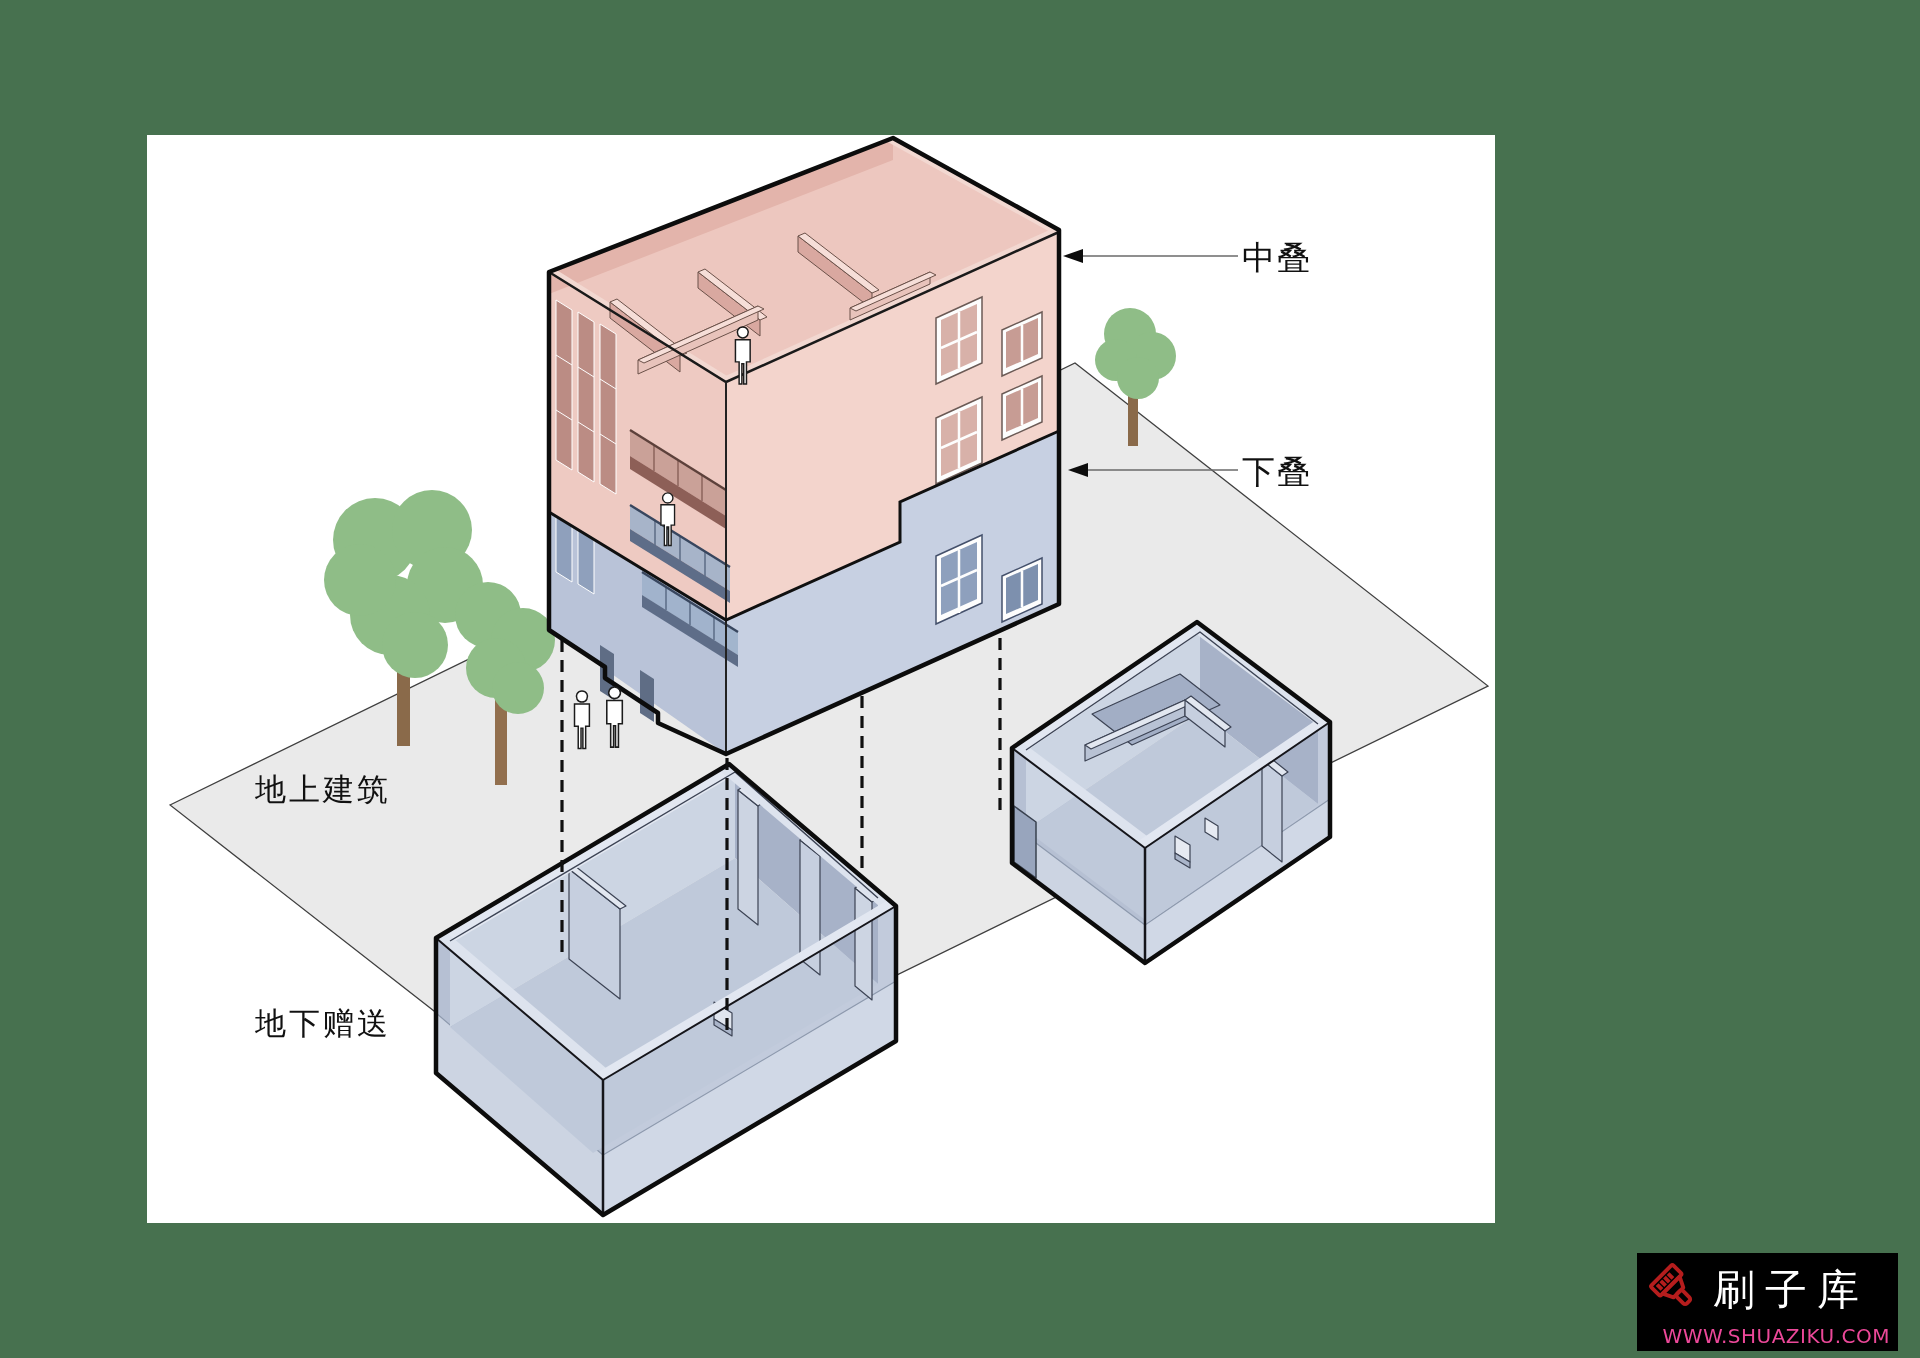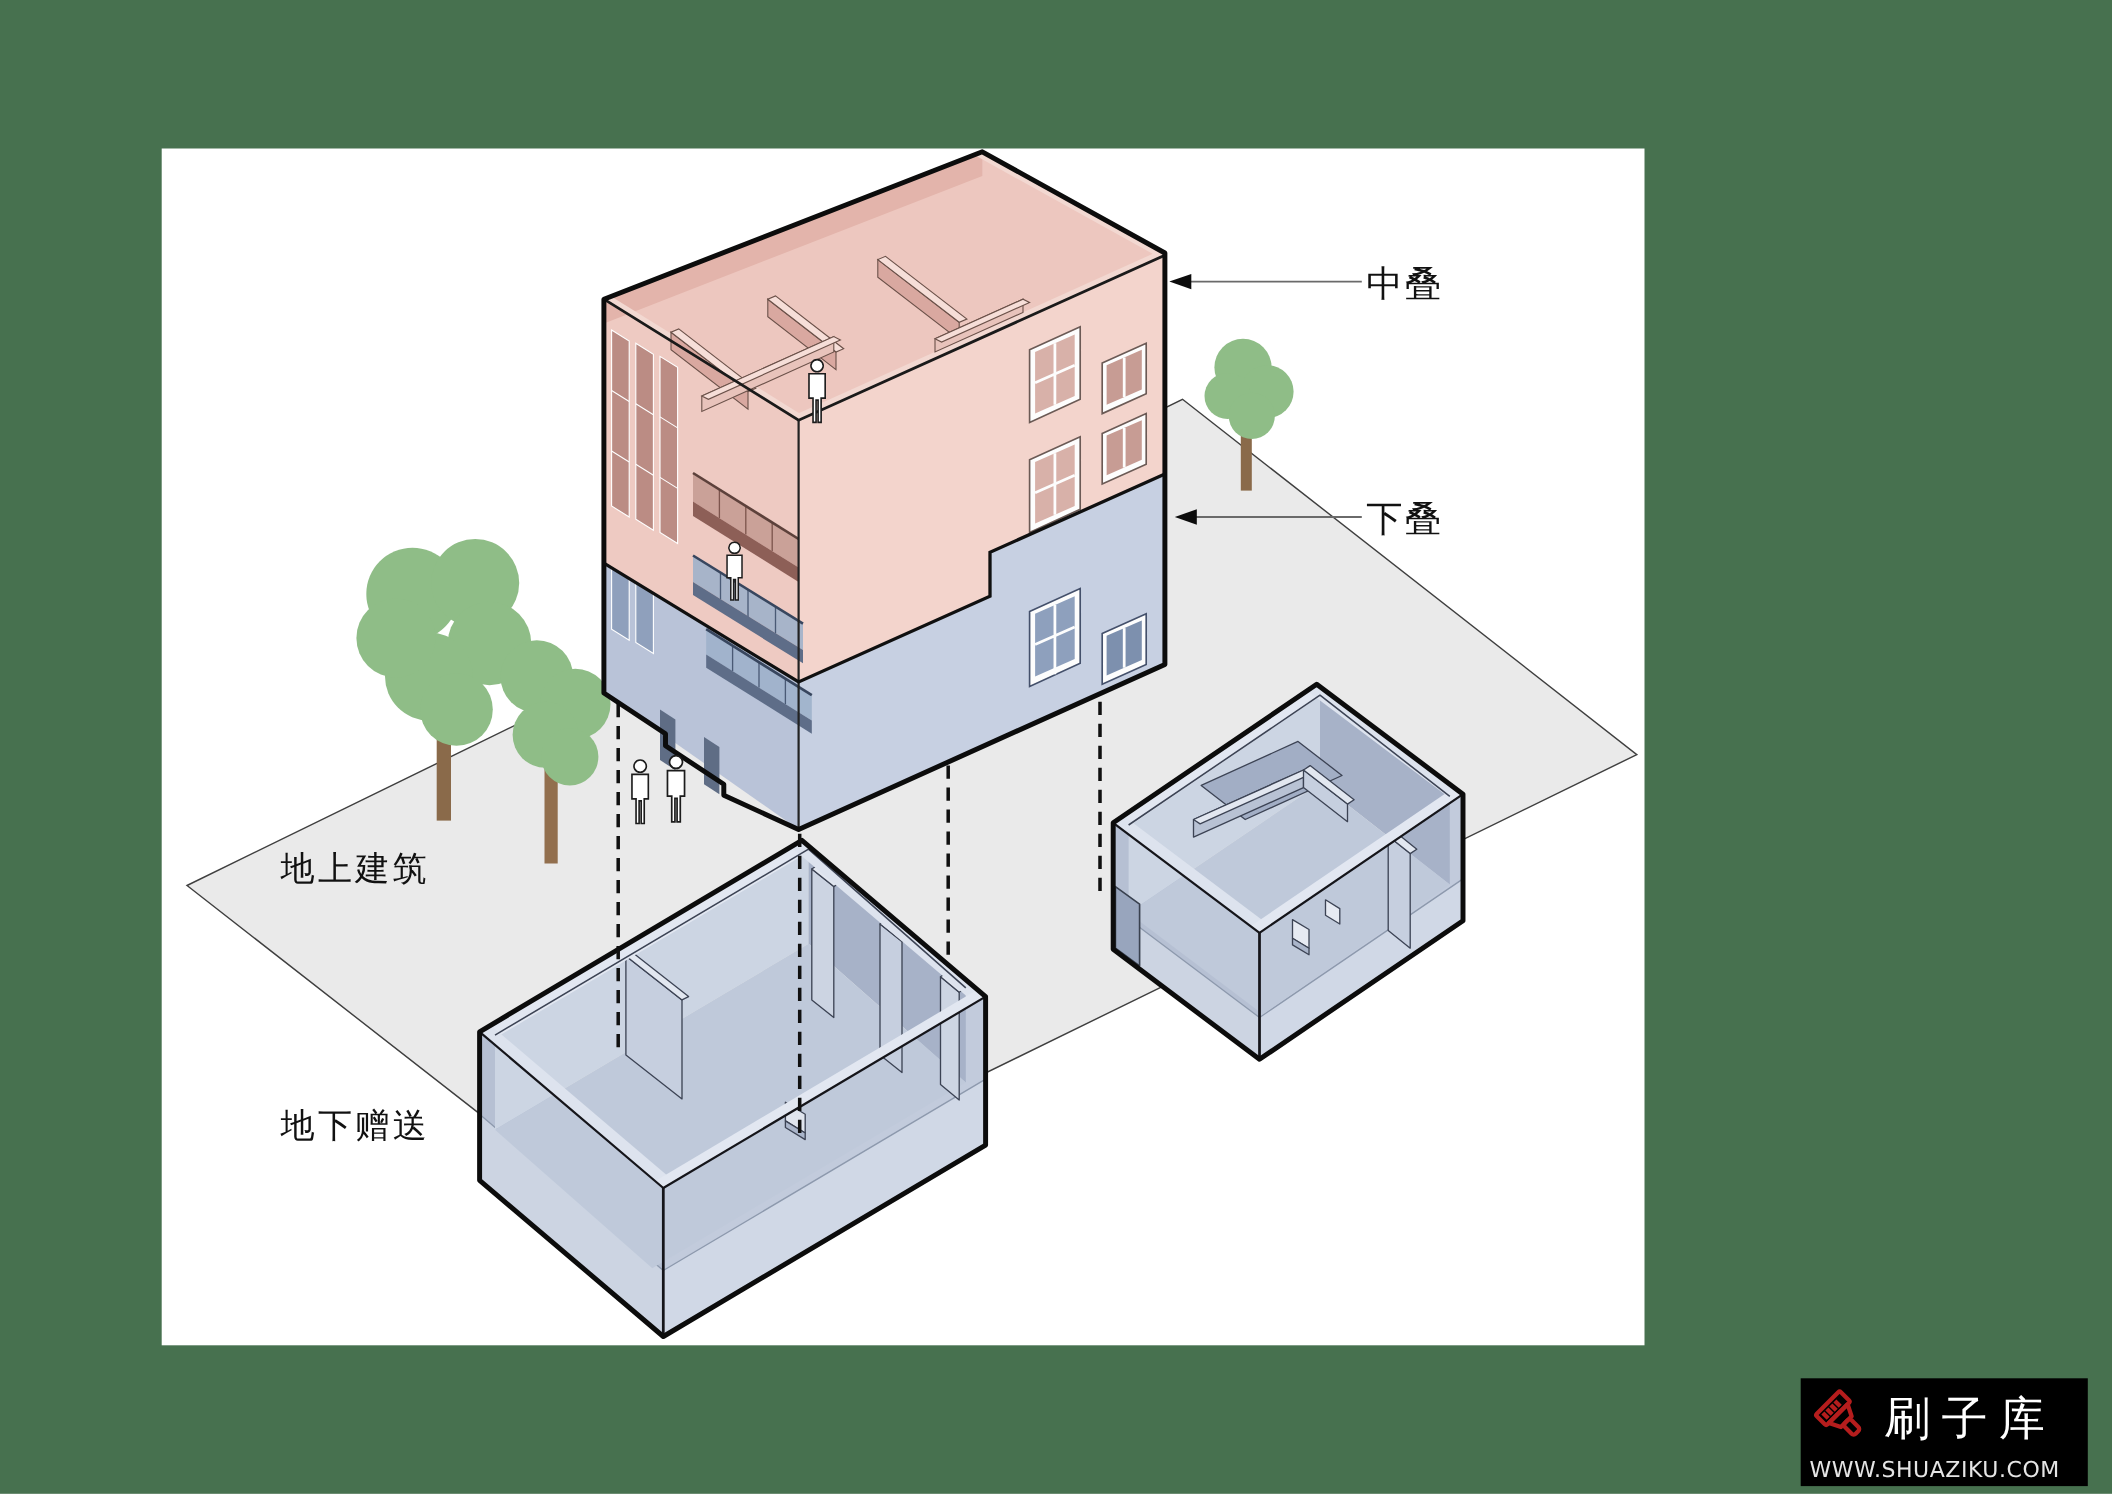--- a/index.html
+++ b/index.html
@@ -14,22 +14,23 @@
     position:absolute;left:1637px;top:1237px;width:261px;height:98px;
     background:#000;display:flex;flex-direction:column;justify-content:flex-start;
     padding:4px 8px 4px 8px;box-sizing:border-box;margin-top:16px;
   }
   .wm-row{display:flex;align-items:center;height:66px;}
   .wm-brand{
     color:#fff;font-size:42px;letter-spacing:10px;margin-left:6px;line-height:1;
     white-space:nowrap;
   }
   .wm-url{
-    color:#e5e5e5;font-size:20px;letter-spacing:0.5px;line-height:1;margin-top:3px;
+    color:#ec4899;font-size:20px;letter-spacing:0.5px;line-height:1;margin-top:3px;
     white-space:nowrap;
+    text-align:right;
   }
 </style>
 </head>
 <body>
 
 <svg id="scene" width="1920" height="1358" viewBox="0 0 1920 1358">
 
   <rect x="147" y="135" width="1348" height="1088" fill="#ffffff"></rect>
 
   <g>

